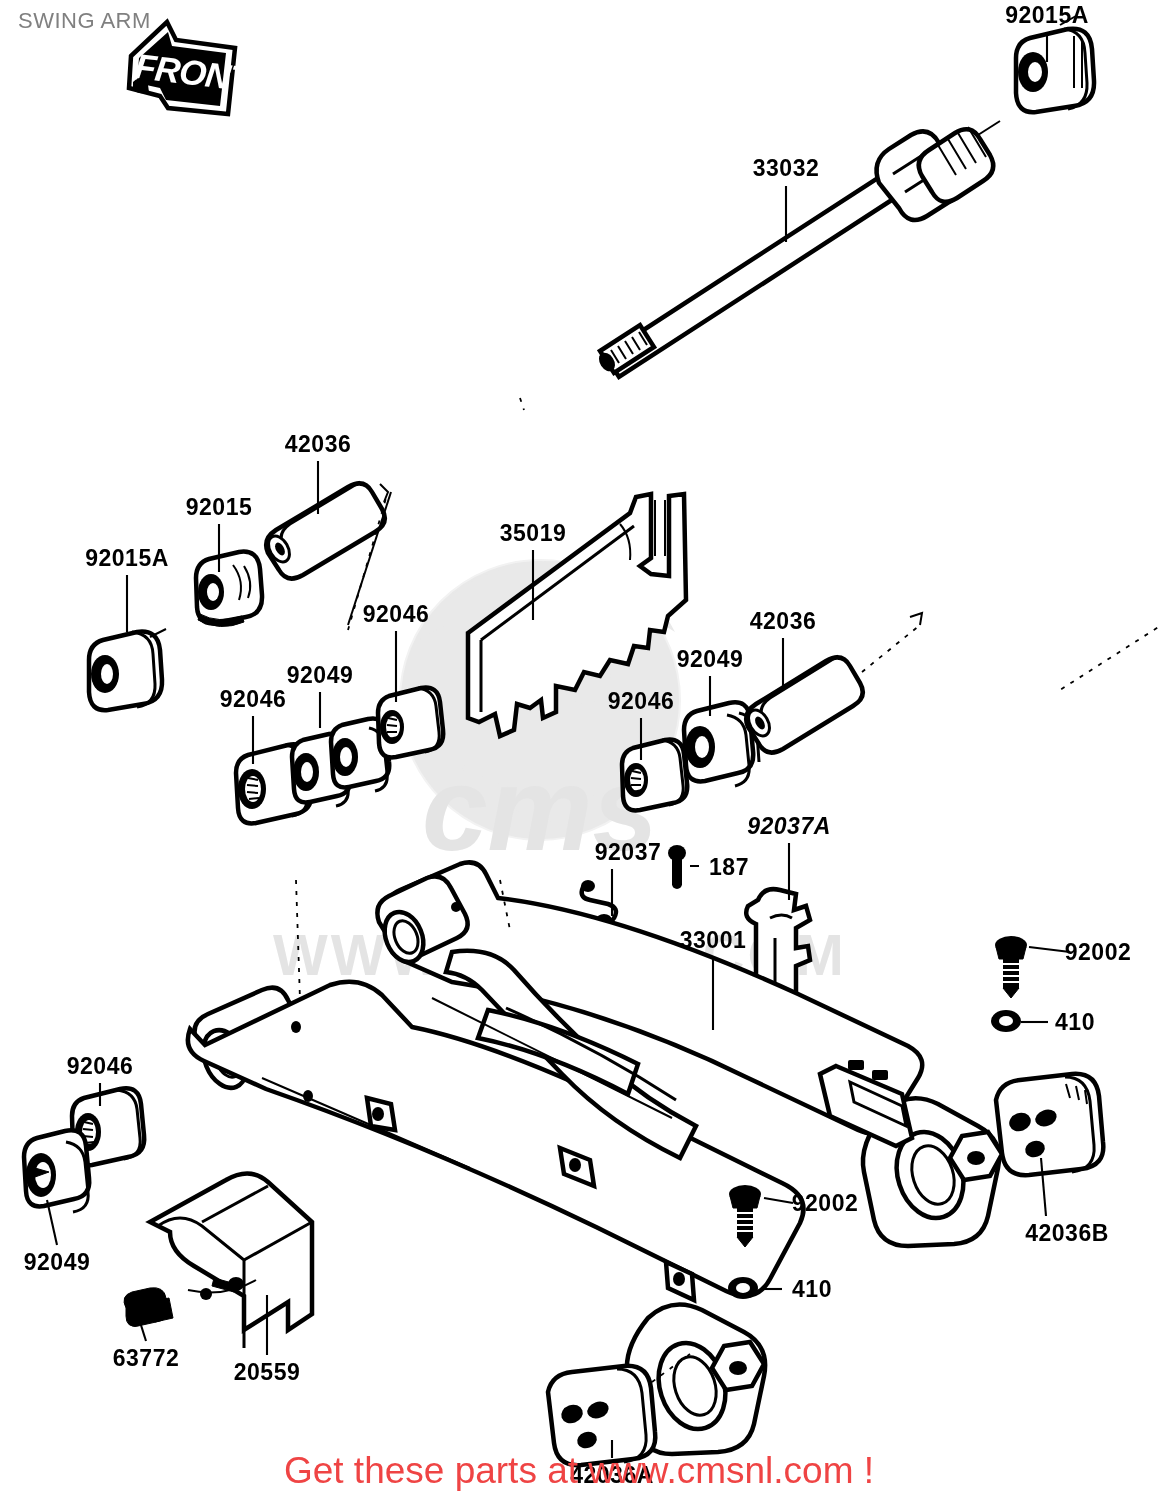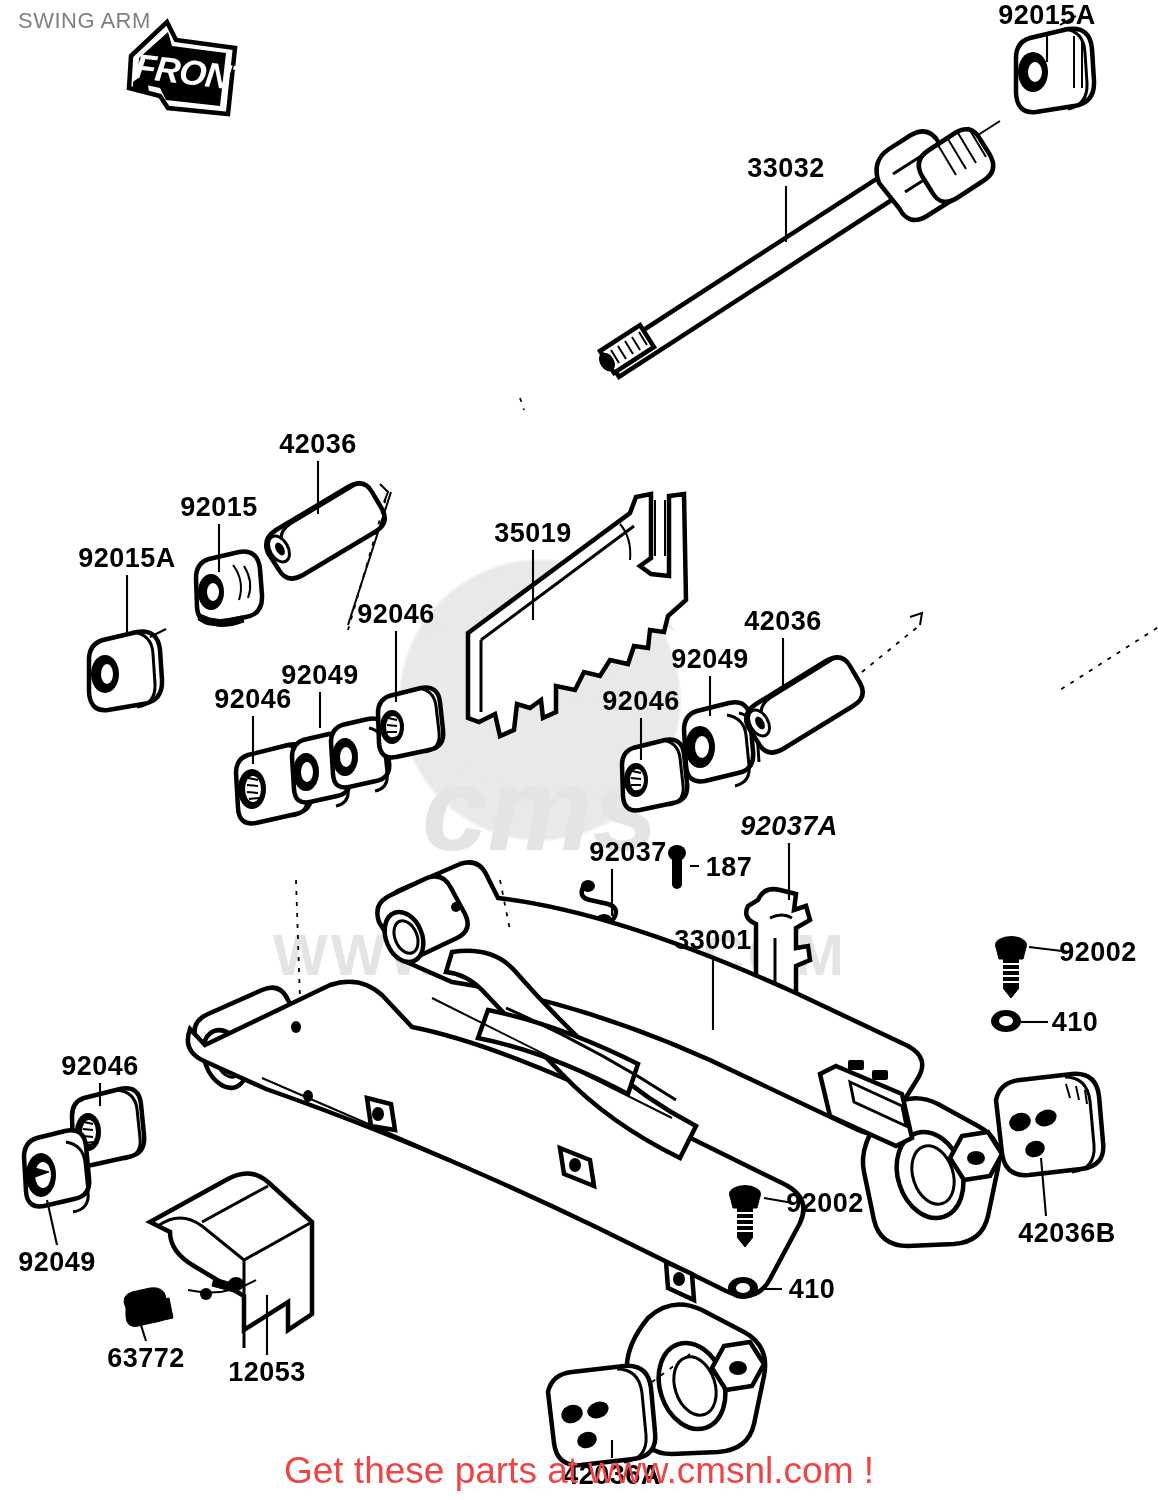--- a/index.html
+++ b/index.html
@@ -11,21 +11,21 @@
   .page-title{
     position:absolute;left:18px;top:8px;
     font-family:"Liberation Sans", sans-serif;
     font-size:22px;font-weight:400;color:#808080;letter-spacing:.5px;
     white-space:nowrap;
   }
 
   .callout{
     position:absolute;
     font-family:"Liberation Sans", sans-serif;
-    font-size:27px;font-weight:700;color:#000;
+    font-size:23px;font-weight:700;color:#000;
     letter-spacing:.5px;white-space:nowrap;
     transform:translate(-50%,-50%);
   }
 
   .footer-note{
     position:absolute;left:50%;top:1471px;transform:translate(-50%,-50%);
     font-family:Liberation Sans, sans-serif;
     font-size:37px;font-weight:400;color:#ef4444;white-space:nowrap;
     letter-spacing:0px;
   }
@@ -474,18 +474,18 @@
       <div class="callout" style="left: 729px; top: 867px;">187</div>
       <div class="callout" style="left: 713px; top: 940px;">33001</div>
       <div class="callout" style="left: 1098px; top: 952px;">92002</div>
       <div class="callout" style="left: 1075px; top: 1022px;">410</div>
       <div class="callout" style="left: 100px; top: 1066px;">92046</div>
       <div class="callout" style="left: 825px; top: 1203px;">92002</div>
       <div class="callout" style="left: 1067px; top: 1233px;">42036B</div>
       <div class="callout" style="left: 57px; top: 1262px;">92049</div>
       <div class="callout" style="left: 812px; top: 1289px;">410</div>
       <div class="callout" style="left: 146px; top: 1358px;">63772</div>
-      <div class="callout" style="left: 267px; top: 1372px;">12053</div>
+      <div class="callout" style="left: 267px; top: 1372px;">20559</div>
       <div class="callout" style="left: 612px; top: 1475px;">42036A</div>
     </div>
 
   <div class="footer-note">Get these parts at www.cmsnl.com !</div>
 </div>
 
 </body></html>

